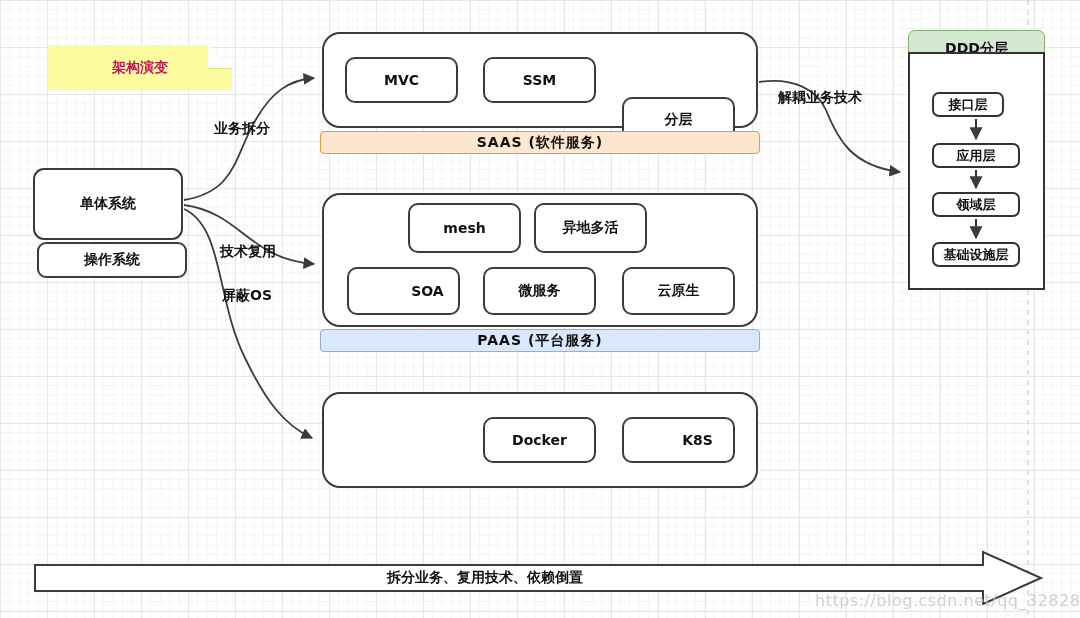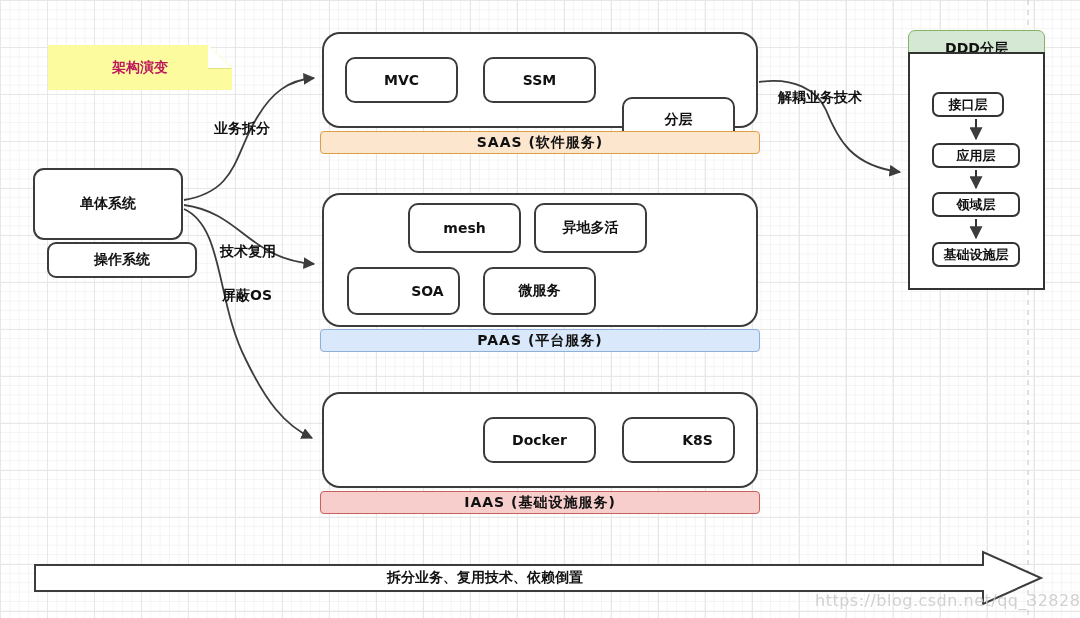--- a/index.html
+++ b/index.html
@@ -46,21 +46,21 @@
   </svg>
 
   <div class="note-body" style="left:48px;top:45px;width:184px;height:45px;">
     <span>架构演变</span>
     <div class="note-fold"></div>
   </div>
 
   <div class="shape node" style="left:33px;top:168px;width:150px;height:72px;">
     <span>单体系统</span>
   </div>
-  <div class="shape node" style="left:47px;top:242px;width:150px;height:36px;border-radius:9px;justify-content:center;">
+  <div class="shape node" style="left:37px;top:242px;width:150px;height:36px;border-radius:9px;justify-content:center;">
     <span>操作系统</span>
   </div>
 
   <div class="shape group" style="left:322px;top:32px;width:436px;height:96px;"></div>
   <div class="shape chip" style="left:345px;top:57px;width:113px;height:46px;">
     <span>MVC</span>
   </div>
   <div class="shape chip" style="left:483px;top:57px;width:113px;height:46px;">
     <span>SSM</span>
   </div>
@@ -77,33 +77,33 @@
   </div>
   <div class="shape chip" style="left:534px;top:203px;width:113px;height:50px;">
     <span>异地多活</span>
   </div>
   <div class="shape chip" style="left:347px;top:267px;width:113px;height:48px;padding-left:48px;">
     <span>SOA</span>
   </div>
   <div class="shape chip" style="left:483px;top:267px;width:113px;height:48px;">
     <span>微服务</span>
   </div>
+  <div class="shape chip" style="left:622px;top:267px;width:113px;height:48px;">
+    <span>云原生</span>
+  </div>
   <div class="shape banner paas" style="left:320px;top:329px;width:440px;height:23px;">
     <span>PAAS (平台服务)</span>
   </div>
 
   <div class="shape group" style="left:322px;top:392px;width:436px;height:96px;"></div>
   <div class="shape chip" style="left:483px;top:417px;width:113px;height:46px;">
     <span>Docker</span>
   </div>
   <div class="shape chip" style="left:622px;top:417px;width:113px;height:46px;padding-left:38px;">
     <span>K8S</span>
-  </div>
-  <div class="shape banner iaas" style="left:320px;top:491px;width:440px;height:23px;">
-    <span>IAAS (基础设施服务)</span>
   </div>
 
   <div class="shape ddd-header" style="left:908px;top:30px;width:137px;height:37px;">
     <span>DDD分层</span>
   </div>
   <div class="shape ddd-body" style="left:908px;top:52px;width:137px;height:238px;"></div>
   <div class="shape ddd-chip" style="left:932px;top:92px;width:72px;height:25px;">
     <span>接口层</span>
   </div>
   <div class="shape ddd-chip" style="left:932px;top:143px;width:88px;height:25px;">

